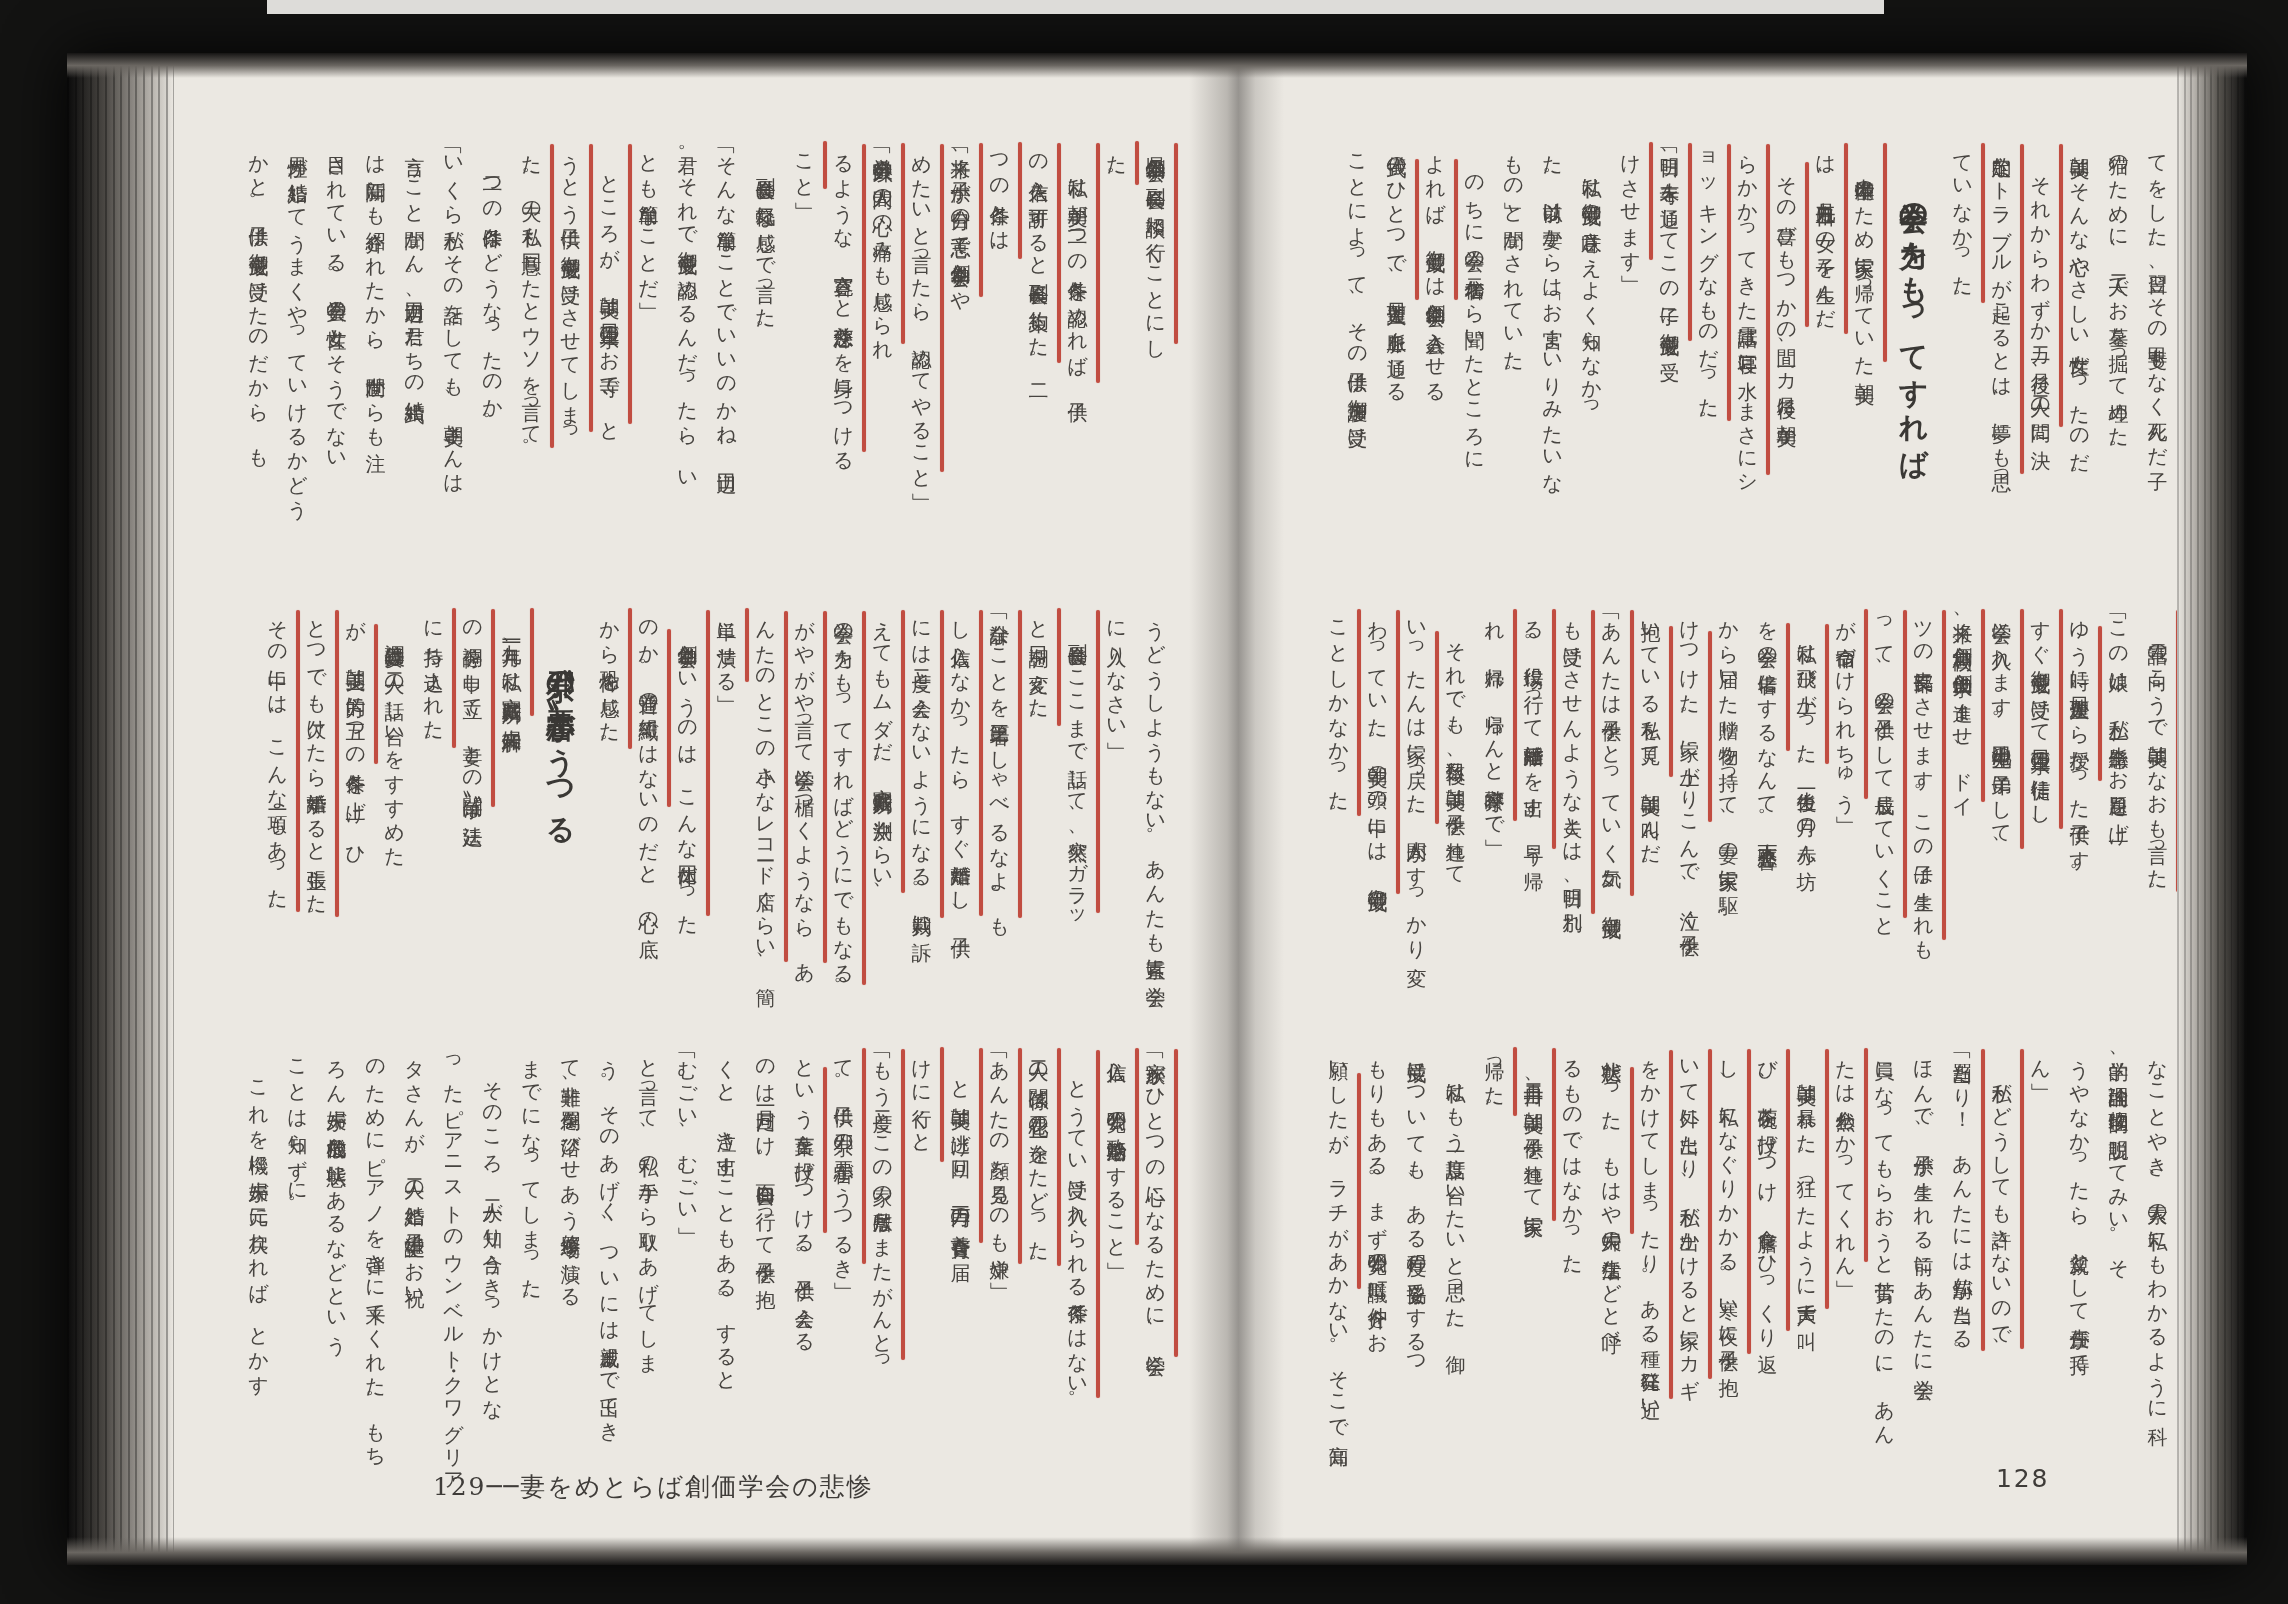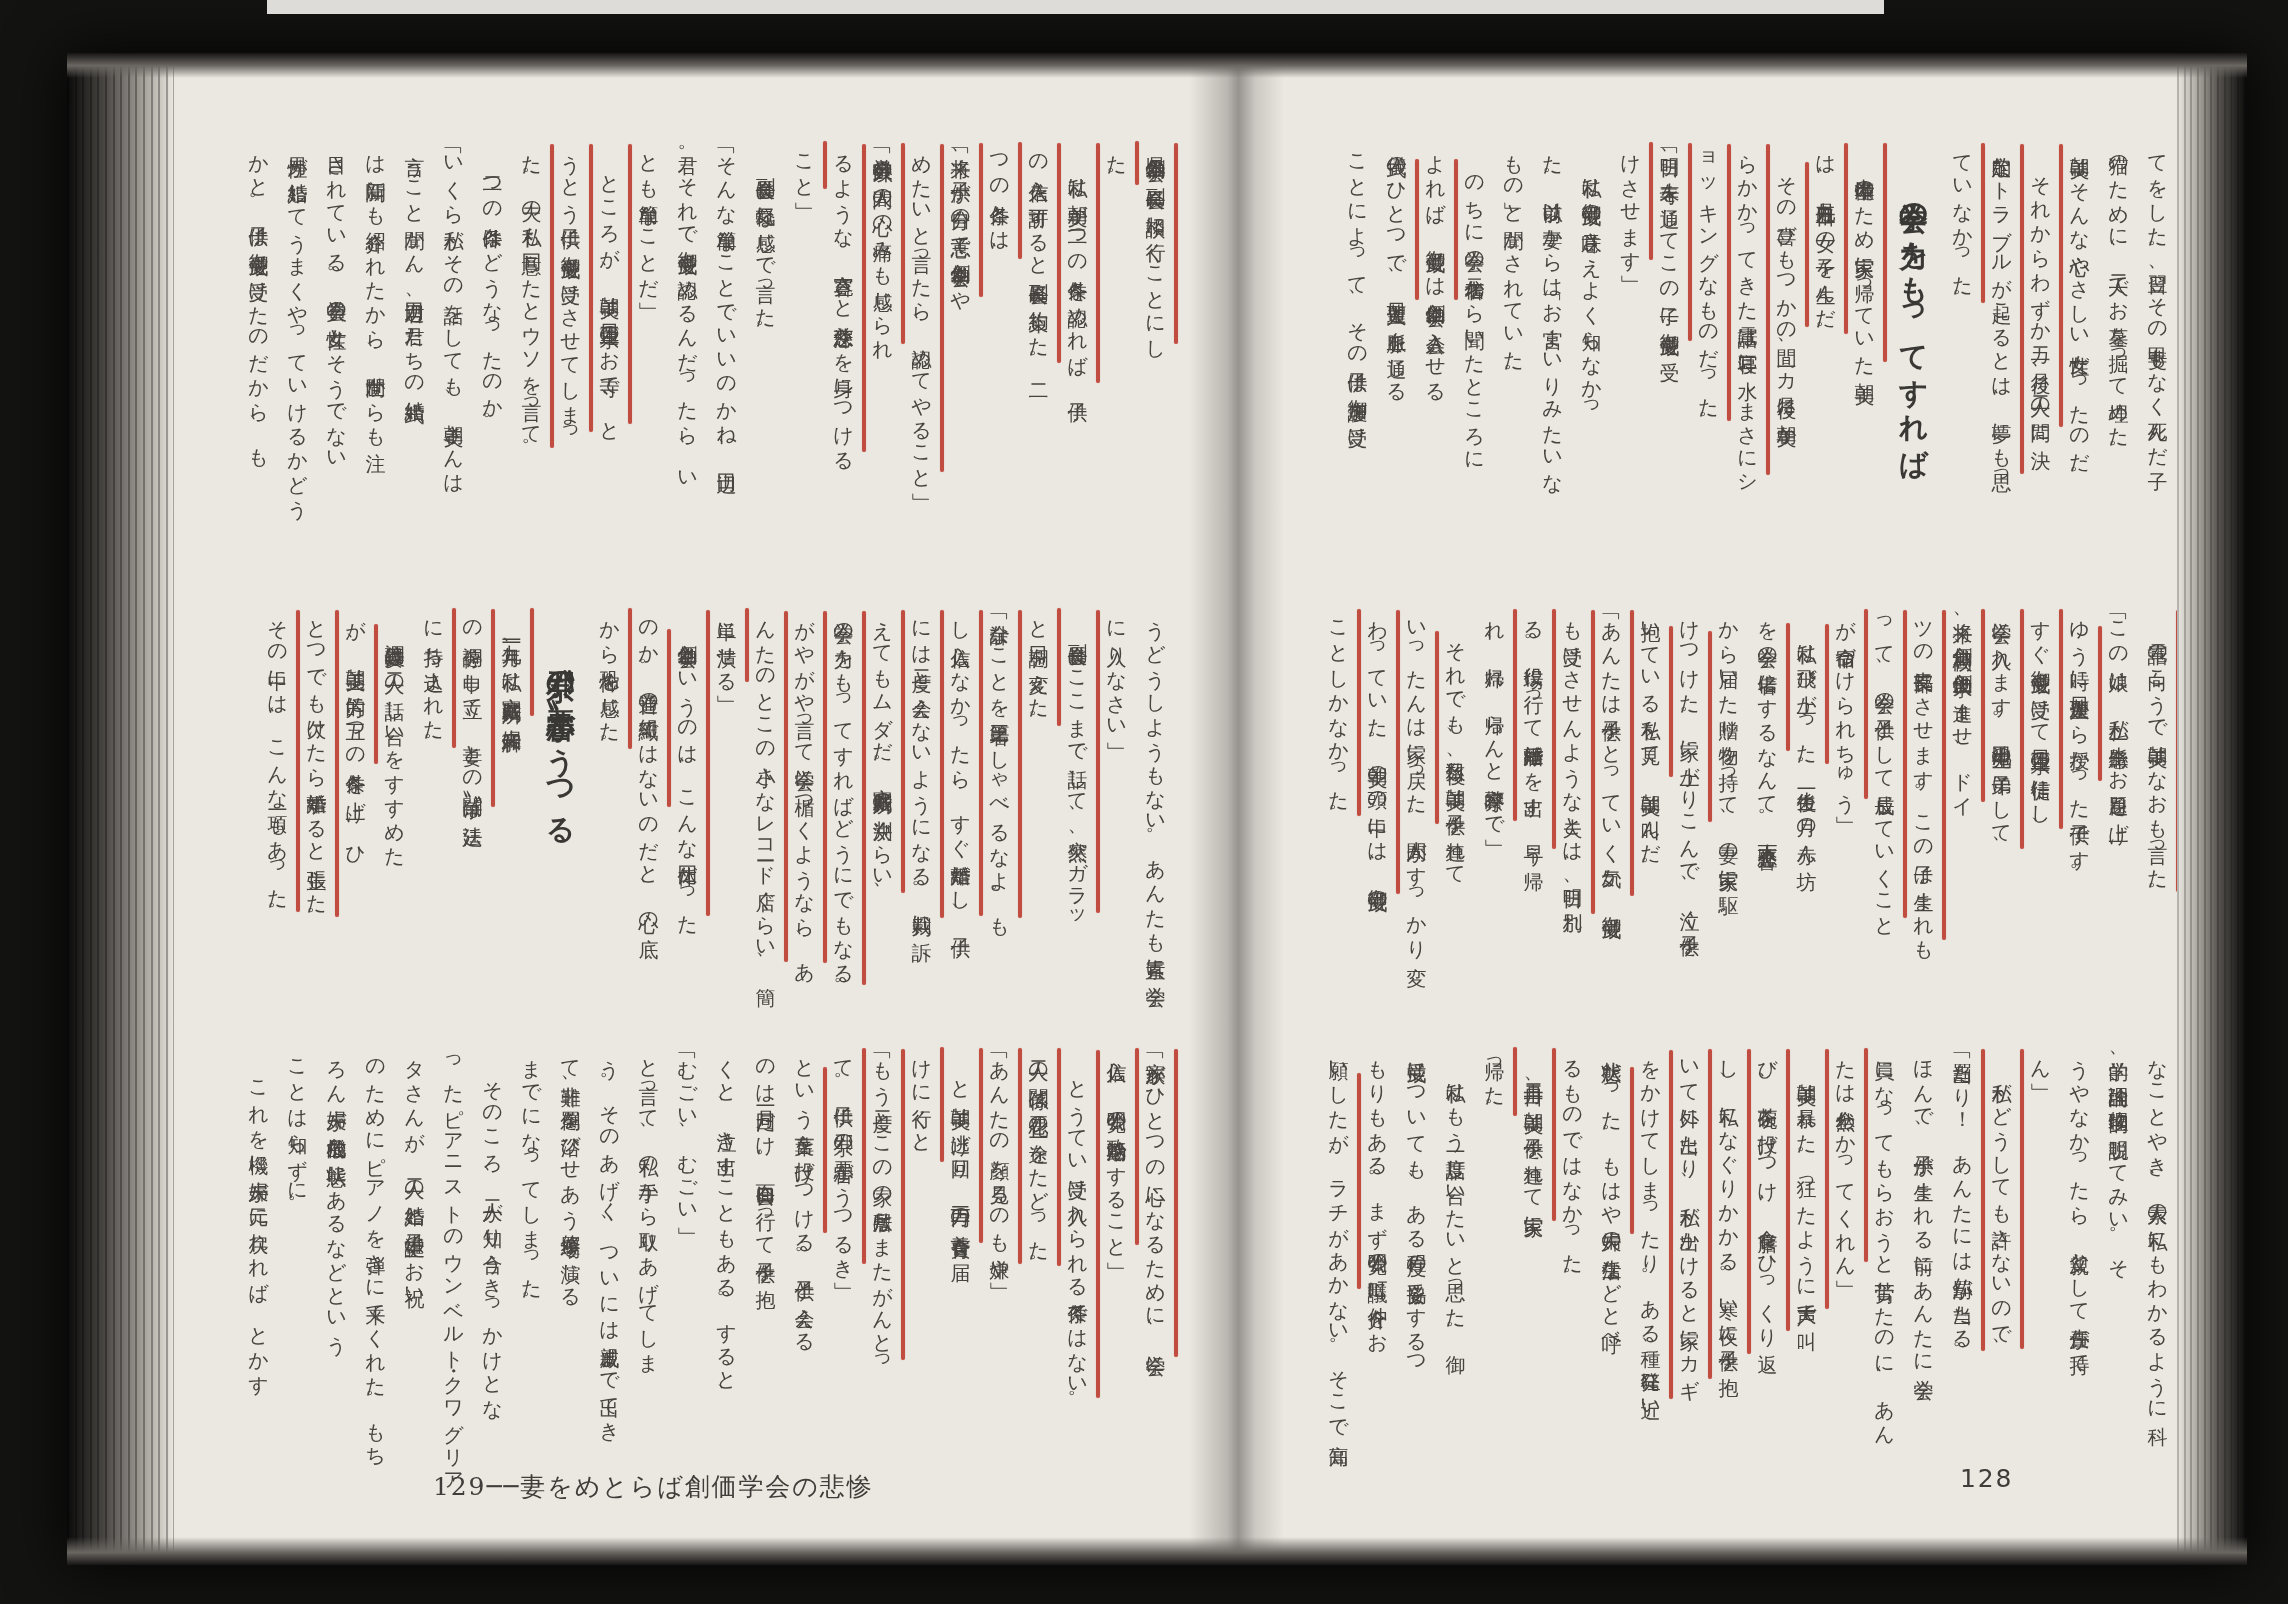--- a/index.html
+++ b/index.html
@@ -77,21 +77,21 @@
     box-shadow:0 0 1px rgba(188,56,43,.6);
   }
   .mark-full::after{top:1%;height:96%;}
   .mark-part::after{top:7%;height:56%;}
 
   .footer-left{
     position:absolute;left:366px;top:1417px;
     font-size:25px;letter-spacing:1.9px;color:#3f3c39;
   }
   .page-number-right{
-    position:absolute;left:761px;top:1411px;
+    position:absolute;left:797px;top:1411px;
     font-size:25px;letter-spacing:1.9px;color:#3f3c39;
     font-family:"DejaVu Sans", sans-serif;
   }
 </style>
 </head>
 <body>
 
 <div class="book">
   <div class="glare-top"></div>
 

